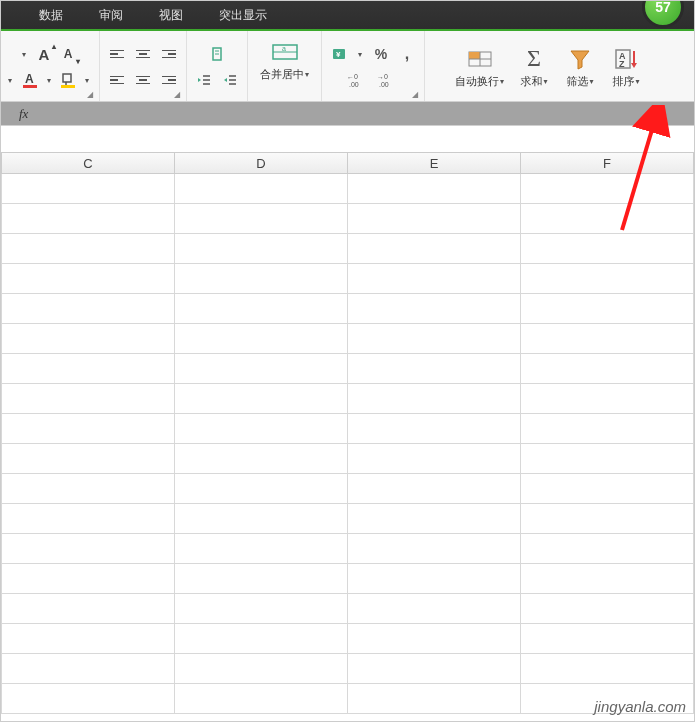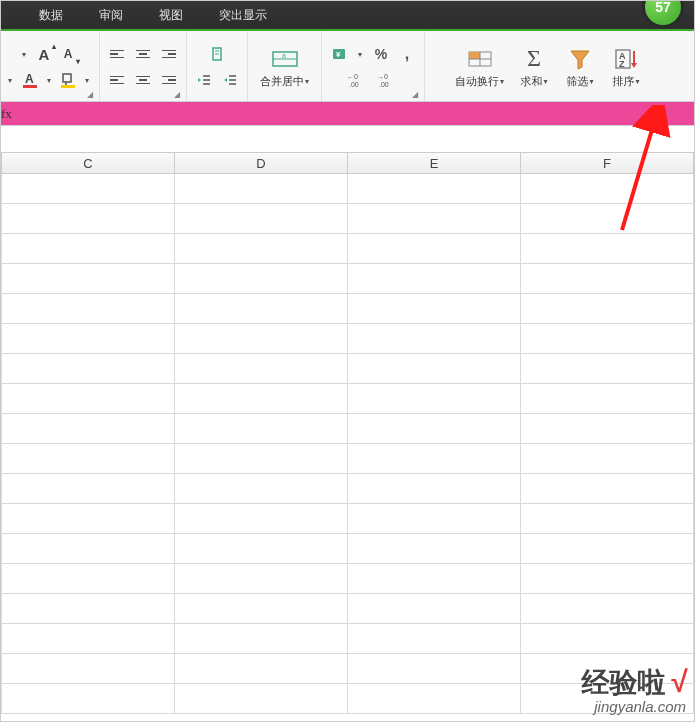--- a/index.html
+++ b/index.html
@@ -139,26 +139,28 @@
       background: #555;
       display: block;
     }
     .al-l i:nth-child(1){width:100%} .al-l i:nth-child(2){width:60%} .al-l i:nth-child(3){width:100%}
     .al-c i{margin:0 auto} .al-c i:nth-child(1){width:100%} .al-c i:nth-child(2){width:60%} .al-c i:nth-child(3){width:100%}
     .al-r i{margin-left:auto} .al-r i:nth-child(1){width:100%} .al-r i:nth-child(2){width:60%} .al-r i:nth-child(3){width:100%}
     
     
     .formula-bar {
       height: 24px;
-      background: #ec4899;
+      background: #a3a3a3;
       border-bottom: 1px solid #d0d0d0;
       display: flex;
       align-items: center;
+      padding-left: 18px;
       font-size: 13px;
       color: #333;
+      font-style: italic;
       font-family: serif;
     }
     
     
     .spacer {
       height: 26px;
       background: #fff;
     }
     
     
@@ -375,21 +377,21 @@
               <path d="M2 8 L5 6 L5 10 Z" fill="#4a8"></path>
               <line x1="7" y1="4" x2="14" y2="4" stroke="#555" stroke-width="1.5"></line>
               <line x1="7" y1="8" x2="14" y2="8" stroke="#555" stroke-width="1.5"></line>
               <line x1="7" y1="12" x2="14" y2="12" stroke="#555" stroke-width="1.5"></line>
             </svg>
         </div>
       </div>
     </div>
   </div>
 
-  <div class="ribbon-group" style="flex-direction:row;align-items:center;gap:0;">
+  <div class="ribbon-group" style="flex-direction:column;align-items:center;gap:0;">
     <div class="big-btn">
       <span class="big-btn-icon">
         <svg width="26" height="22">
             <rect x="1" y="4" width="24" height="14" fill="none" stroke="#4a8" stroke-width="1.5"></rect>
             <line x1="1" y1="11" x2="25" y2="11" stroke="#4a8"></line>
             <text x="10" y="10" font-size="7" fill="#4a8">a</text>
           </svg>
       </span>
       <span class="big-btn-label">
           <span>合并居中</span>
@@ -631,18 +633,14 @@
 <svg class="arrow-anno" viewBox="0 0 60 130">
   <defs>
     <marker id="ah" markerWidth="10" markerHeight="10" refX="5" refY="5" orient="auto">
       <path d="M0 0 L10 5 L0 10 Z" fill="#ff1a1a"></path>
     </marker>
   </defs>
   <line x1="10" y1="125" x2="45" y2="8" stroke="#ff1a1a" stroke-width="4" marker-end="url(#ah)"></line>
 </svg>
 
 <div class="watermark">
-  <div class="watermark-main">
-    <span class="watermark-text">经验啦</span>
-    <span class="watermark-check">√</span>
-  </div>
   <span class="watermark-sub">jingyanla.com</span>
 </div>
 
 </body></html>

